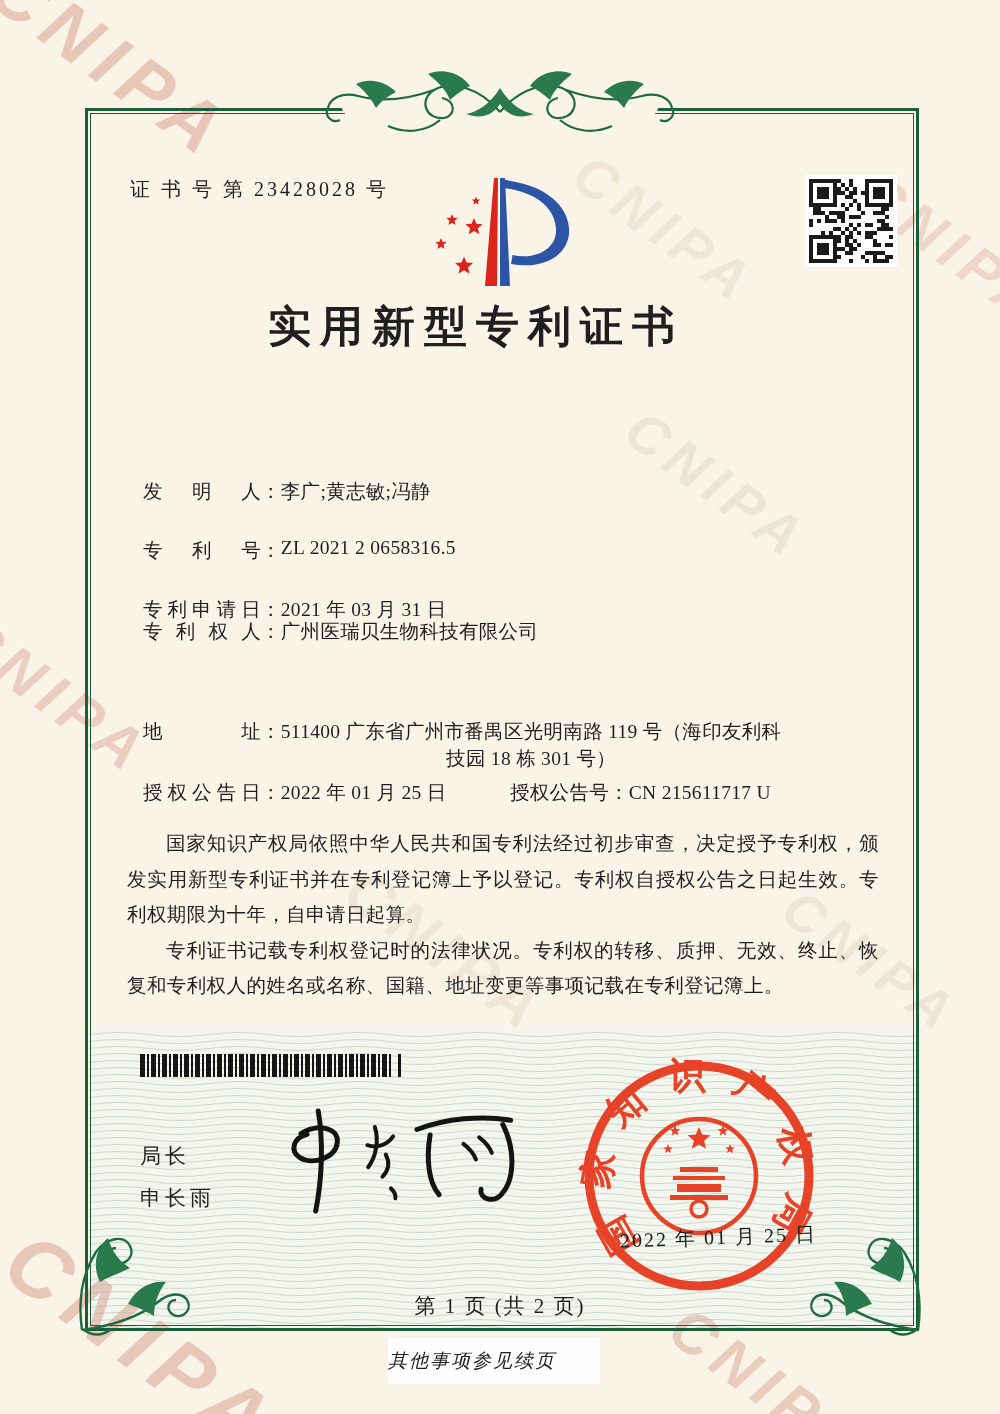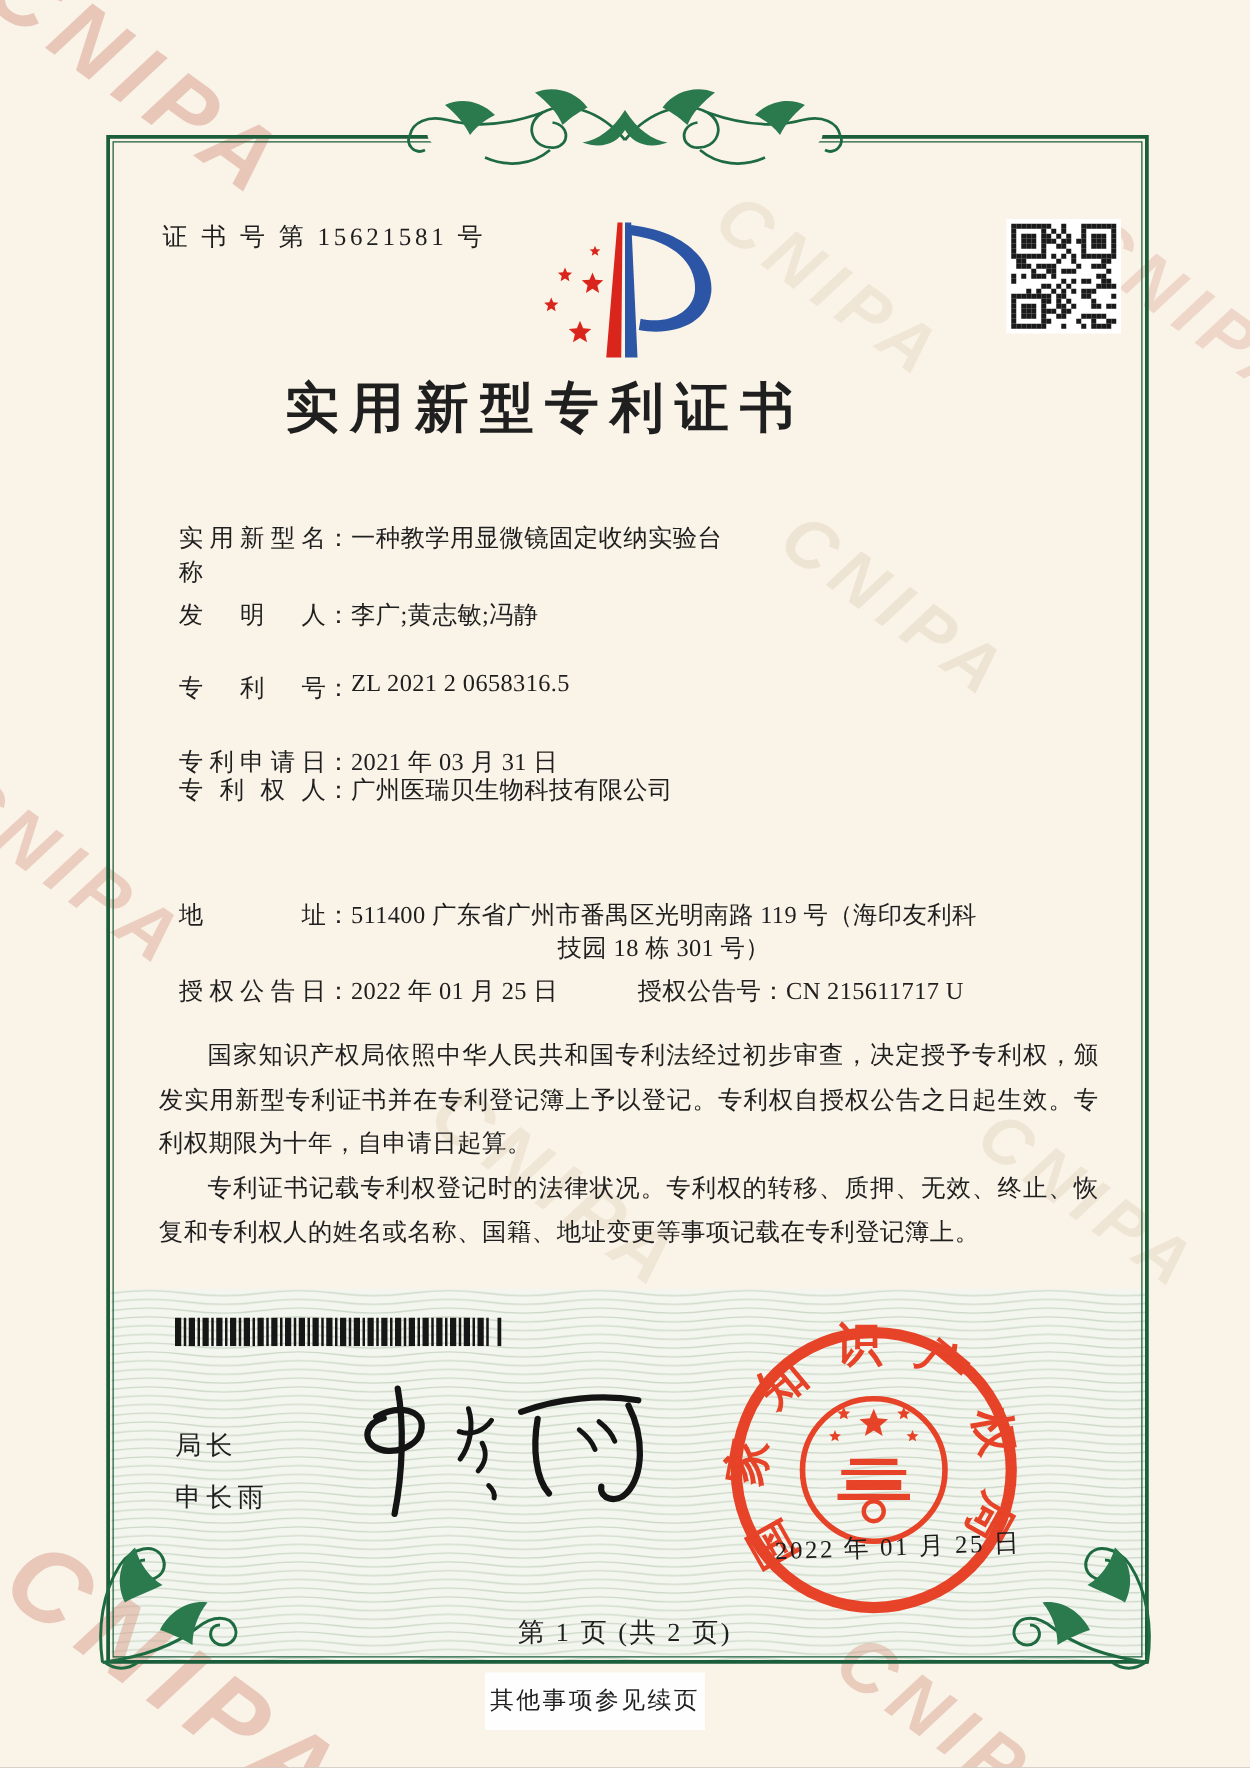--- a/index.html
+++ b/index.html
@@ -22,38 +22,38 @@
   
   .frame{position:absolute;left:85px;top:108px;width:828px;height:1217px;
     border:3.5px solid #1b5e3b;z-index:2;}
   .frame::after{content:"";position:absolute;inset:2px;border:1.2px solid #1b5e3b;}
   .garland{position:absolute;left:320px;top:66px;z-index:3;}
   .flourish{position:absolute;z-index:3;}
   
   .abs{position:absolute;z-index:5;}
   .certno{left:130px;top:176px;font-size:20px;letter-spacing:3px;}
   .title{left:0;top:298px;width:872px;text-align:center;
-    font-size:43px;font-weight:bold;letter-spacing:9px;}
+    font-size:43px;font-weight:bold;letter-spacing:9px;padding-left:40px;}
   .field-row{left:143px;width:740px;font-size:19.5px;letter-spacing:.3px;}
   .f-label{display:inline-block;width:118px;text-align:justify;text-align-last:justify;vertical-align:top;}
   .f-colon{display:inline-block;vertical-align:top;}
   .f-value{display:inline-block;vertical-align:top;max-width:600px;}
   .pre{white-space:pre-line;text-align:center;}
   .grant2{position:absolute;left:367px;top:0;}
   .bodypara{left:127px;top:828px;width:752px;font-size:19.5px;line-height:35.5px;text-align:justify;font-family:Liberation Mono, monospace;}
   .bodypara p{margin:0;text-indent:2em;letter-spacing:.4px;}
   .signer{left:140px;font-family:"Liberation Sans","DejaVu Sans",sans-serif;
     font-size:21px;letter-spacing:4px;z-index:6;}
   .sig-svg{left:268px;top:1096px;z-index:6;}
   .seal-svg{left:576px;top:1053px;z-index:6;opacity:.95;}
   .seal-date{left:620px;top:1224px;width:200px;font-size:20px;letter-spacing:2px;
     color:#1c1c1c;transform:rotate(-2deg);z-index:7;}
   .pageinfo{left:0;top:1292px;width:1000px;text-align:center;font-size:21px;letter-spacing:2px;}
-  .footnote{left:388px;top:1338px;width:176px;height:46px;line-height:46px;text-align:center;
-    background:rgba(255,255,255,.92);font-size:19px;letter-spacing:2px;z-index:5;}
+  .footnote{left:388px;top:1338px;width:212px;height:46px;line-height:46px;text-align:left;
+    background:rgba(255,255,255,.92);font-size:19px;letter-spacing:2px;z-index:5;font-style:italic;}
   .qr{left:805px;top:175px;z-index:5;}
   .logo{left:415px;top:166px;z-index:5;}
   .barcode{left:140px;top:1054px;z-index:6;}
 </style>
 </head>
 <body>
 
 <div class="page">
 
   <svg class="band" width="828" height="298">
@@ -104,21 +104,21 @@
   <svg class="flourish" style="left:778px;top:1218px" width="150" height="120" viewBox="0 0 150 120">
     <g transform="translate(150,0) scale(-1,1)" stroke="#1f6b41" fill="none" stroke-width="2.4">
       <path d="M10,112 C6,84 10,56 24,34 C34,20 52,16 58,28 C64,40 50,50 40,44 C34,40 36,30 44,30"></path>
       <path d="M10,112 C38,108 66,100 86,84 C98,74 112,74 116,84 C120,94 108,102 100,96 C94,91 96,82 104,82"></path>
       <path d="M12,112 C20,118 30,118 38,112"></path>
       <path d="M28,64 C20,48 24,30 36,20 C40,34 48,44 58,50 C46,56 34,60 28,64 Z" fill="#2a7a4e" stroke="none"></path>
       <path d="M56,86 C64,70 80,62 94,64 C86,74 82,86 82,98 C72,92 62,88 56,86 Z" fill="#2a7a4e" stroke="none"></path>
     </g>
   </svg>
 
-  <div class="abs certno">证 书 号 第 15621581 号</div>
+  <div class="abs certno">证 书 号 第 23428028 号</div>
 
   <svg class="abs logo" width="170" height="128" viewBox="0 0 170 128">
     <polygon fill="#da251c" points="61.0,30.5 62.2,33.4 65.3,33.6 62.9,35.6 63.6,38.6 61.0,37.0 58.4,38.6 59.1,35.6 56.7,33.6 59.8,33.4"></polygon>
     <polygon fill="#da251c" points="37.0,48.0 38.6,51.8 42.7,52.1 39.6,54.8 40.5,58.9 37.0,56.7 33.5,58.9 34.4,54.8 31.3,52.1 35.4,51.8"></polygon>
     <polygon fill="#da251c" points="59.0,52.0 61.4,57.7 67.6,58.2 62.9,62.3 64.3,68.3 59.0,65.0 53.7,68.3 55.1,62.3 50.4,58.2 56.6,57.7"></polygon>
     <polygon fill="#da251c" points="26.0,72.0 27.6,75.8 31.7,76.1 28.6,78.8 29.5,82.9 26.0,80.7 22.5,82.9 23.4,78.8 20.3,76.1 24.4,75.8"></polygon>
     <polygon fill="#da251c" points="49.0,90.5 51.5,96.5 58.0,97.1 53.1,101.3 54.6,107.7 49.0,104.3 43.4,107.7 44.9,101.3 40.0,97.1 46.5,96.5"></polygon>
     <polygon points="79,12 83,12 82,120 70,120" fill="#da251c"></polygon>
     <polygon points="85,12 90,12 95,120 85,120" fill="#2c55a5"></polygon>
     <path d="M90,14 C138,20 156,46 154,68 C151,94 122,103 96,98 L97.5,89 C119,94 140,84 141,66 C142,47 127,27 89,22 Z" fill="#2c55a5"></path>
@@ -336,23 +336,20 @@
         <rect x="60" y="84" width="4" height="4"></rect>
         <rect x="68" y="84" width="4" height="4"></rect>
         <rect x="72" y="84" width="4" height="4"></rect>
         <rect x="76" y="84" width="4" height="4"></rect>
         <rect x="80" y="84" width="4" height="4"></rect>
       </g>
   </svg>
 
   <div class="abs title">实用新型专利证书</div>
 
-  <div class="abs field-row" style="top:417px">
-    <span class="f-label">实用新型名称</span><span class="f-colon">：</span><span class="f-value">一种教学用显微镜固定收纳实验台</span>
-  </div>
   <div class="abs field-row" style="top:478px">
     <span class="f-label">发明人</span><span class="f-colon">：</span><span class="f-value">李广;黄志敏;冯静</span>
   </div>
   <div class="abs field-row" style="top:537px">
     <span class="f-label">专利号</span><span class="f-colon">：</span><span class="f-value">ZL 2021 2 0658316.5</span>
   </div>
   <div class="abs field-row" style="top:596px">
     <span class="f-label">专利申请日</span><span class="f-colon">：</span><span class="f-value">2021 年 03 月 31 日</span>
   </div>
   <div class="abs field-row" style="top:618px">

